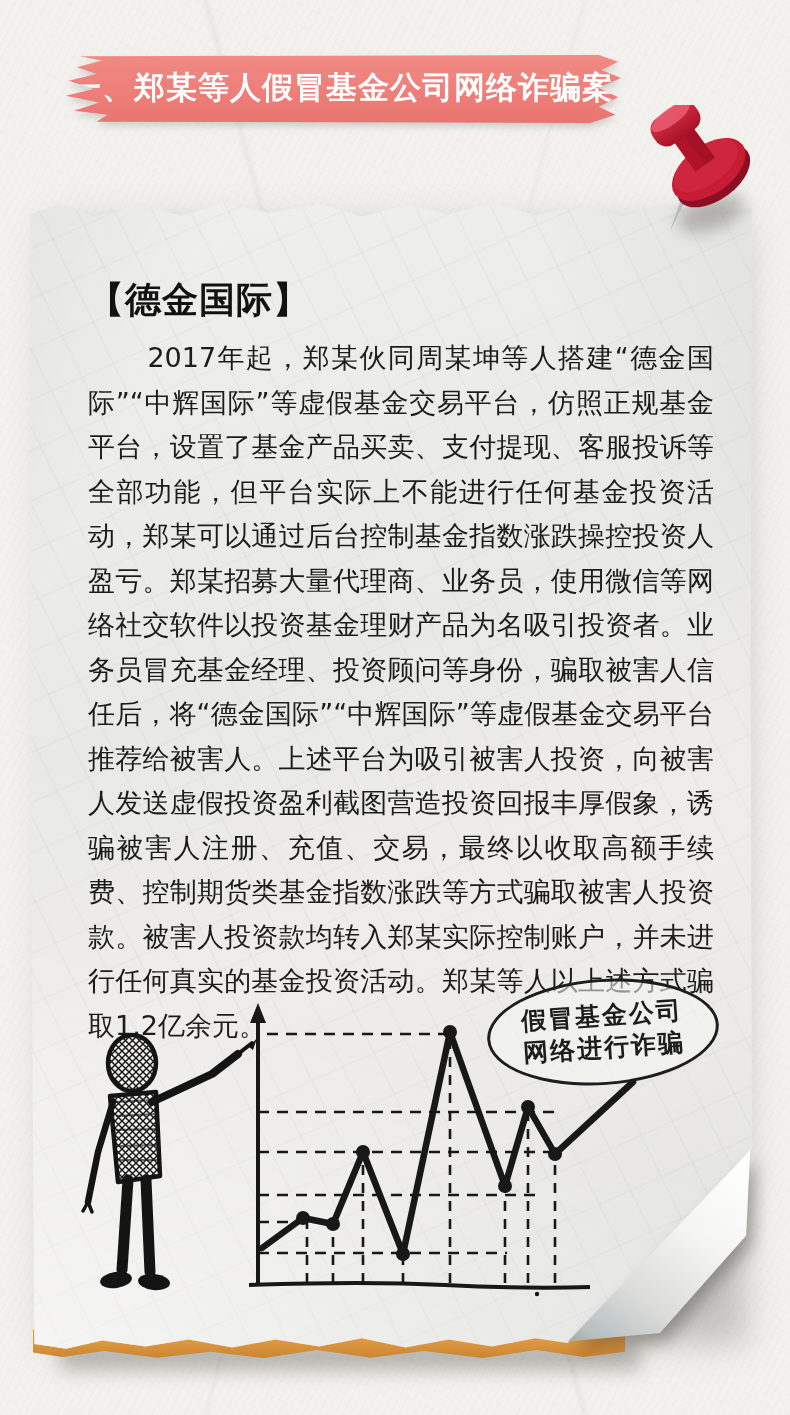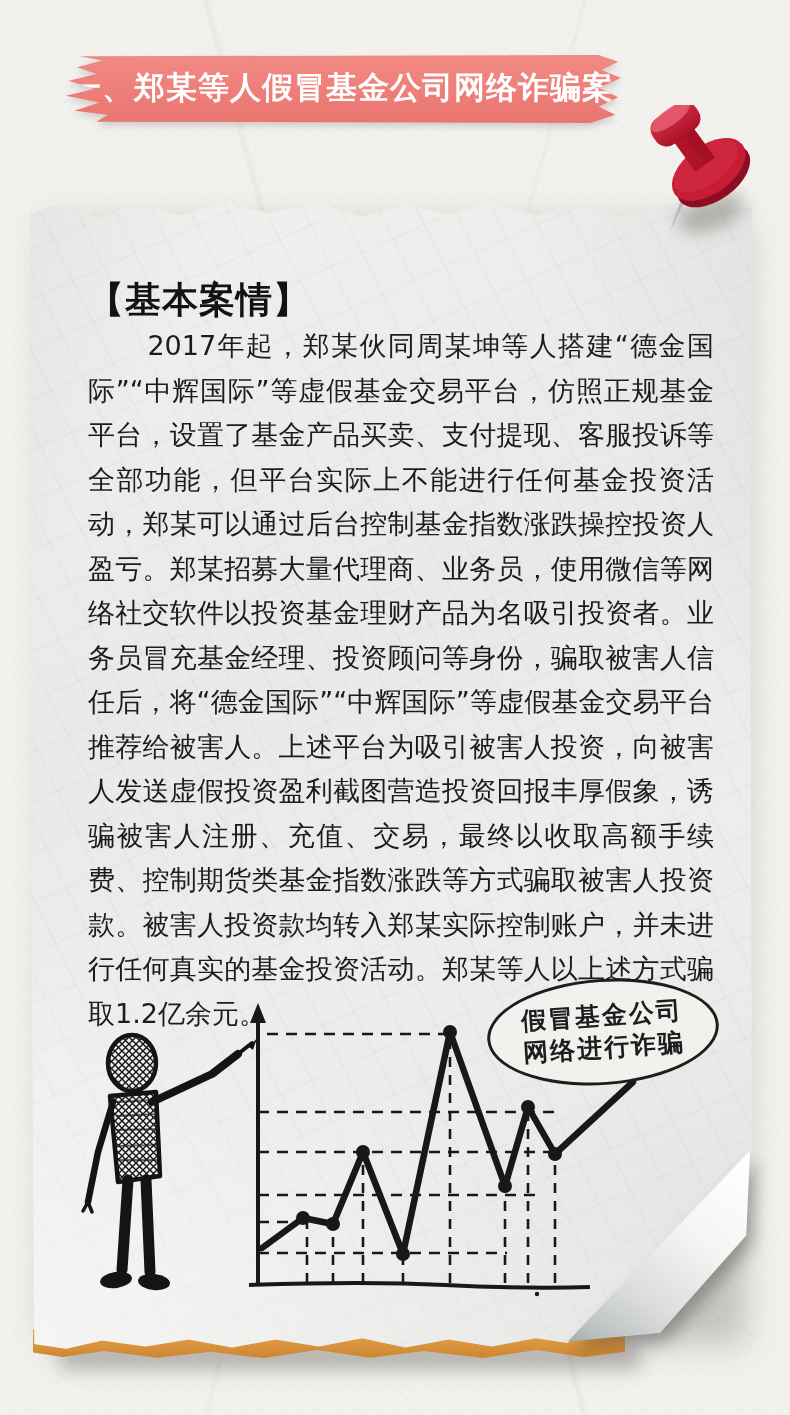--- a/index.html
+++ b/index.html
@@ -60,21 +60,21 @@
       repeating-linear-gradient(64deg, rgba(90,90,88,0.035) 0 2px, transparent 2px 34px),
       repeating-linear-gradient(156deg, rgba(90,90,88,0.03) 0 2px, transparent 2px 46px),
       linear-gradient(160deg,#f0f0ee 0%,#e9e9e7 40%,#eeedeb 60%,#e7e7e5 100%);
     clip-path:polygon(0% 1.4%,4% 0.5%,9% 1.6%,15% 0.6%,21% 1.5%,27% 0.4%,33% 1.3%,40% 0.5%,46% 1.6%,52% 0.6%,58% 1.4%,64% 0.4%,70% 1.5%,76% 0.6%,82% 1.6%,88% 0.5%,94% 1.4%,100% 0.8%,99.8% 40%,100% 82.1%,74.5% 98.7%,70% 98.3%,64% 99%,58% 98.4%,52% 99.1%,46% 98.3%,40% 99%,34% 98.4%,28% 99.1%,22% 98.4%,16% 99%,10% 98.5%,5% 99.2%,0.6% 98.8%,0.2% 60%);
   }
   .note-heading{
     position:absolute;left:58px;top:78px;
     font-size:36px;font-weight:bold;color:#121212;letter-spacing:1px;
   }
   .note-body{
-    position:absolute;left:58px;top:126px;width:626px;
+    position:absolute;left:58px;top:138px;width:626px;
     font-size:27px;line-height:44.5px;color:#1c1c1c;
     text-align:justify;text-indent:2.2em;
     font-weight:500;
   }
   
   .sketch-figure{position:absolute;left:50px;top:832px;}
   .sketch-chart{position:absolute;left:215px;top:802px;}
   .speech-bubble{
     position:absolute;left:457px;top:781px;width:226px;height:100px;
     border:3.5px solid #1d1d1d;border-radius:50%;
@@ -108,21 +108,21 @@
 <body>
 
 <div class="canvas">
 
   <div class="paper-shadow"></div>
   <div class="edge-shadow"></div>
   <div class="orange-edge"></div>
 
   <div class="paper">
 
-    <div class="note-heading">【基本案情】</div>
+    <div class="note-heading">【德金国际】</div>
 
     <div class="note-body">2017年起，郑某伙同周某坤等人搭建“德金国际”“中辉国际”等虚假基金交易平台，仿照正规基金平台，设置了基金产品买卖、支付提现、客服投诉等全部功能，但平台实际上不能进行任何基金投资活动，郑某可以通过后台控制基金指数涨跌操控投资人盈亏。郑某招募大量代理商、业务员，使用微信等网络社交软件以投资基金理财产品为名吸引投资者。业务员冒充基金经理、投资顾问等身份，骗取被害人信任后，将“德金国际”“中辉国际”等虚假基金交易平台推荐给被害人。上述平台为吸引被害人投资，向被害人发送虚假投资盈利截图营造投资回报丰厚假象，诱骗被害人注册、充值、交易，最终以收取高额手续费、控制期货类基金指数涨跌等方式骗取被害人投资款。被害人投资款均转入郑某实际控制账户，并未进行任何真实的基金投资活动。郑某等人以上述方式骗取1.2亿余元。</div>
 
     <svg class="sketch-figure" width="185" height="275" viewBox="0 0 185 275">
       <defs>
         <pattern id="xh" width="7" height="7" patternUnits="userSpaceOnUse">
           <path d="M0,7 L7,0 M0,0 L7,7" stroke="#141414" stroke-width="1.4"></path>
         </pattern>
       </defs>
 

